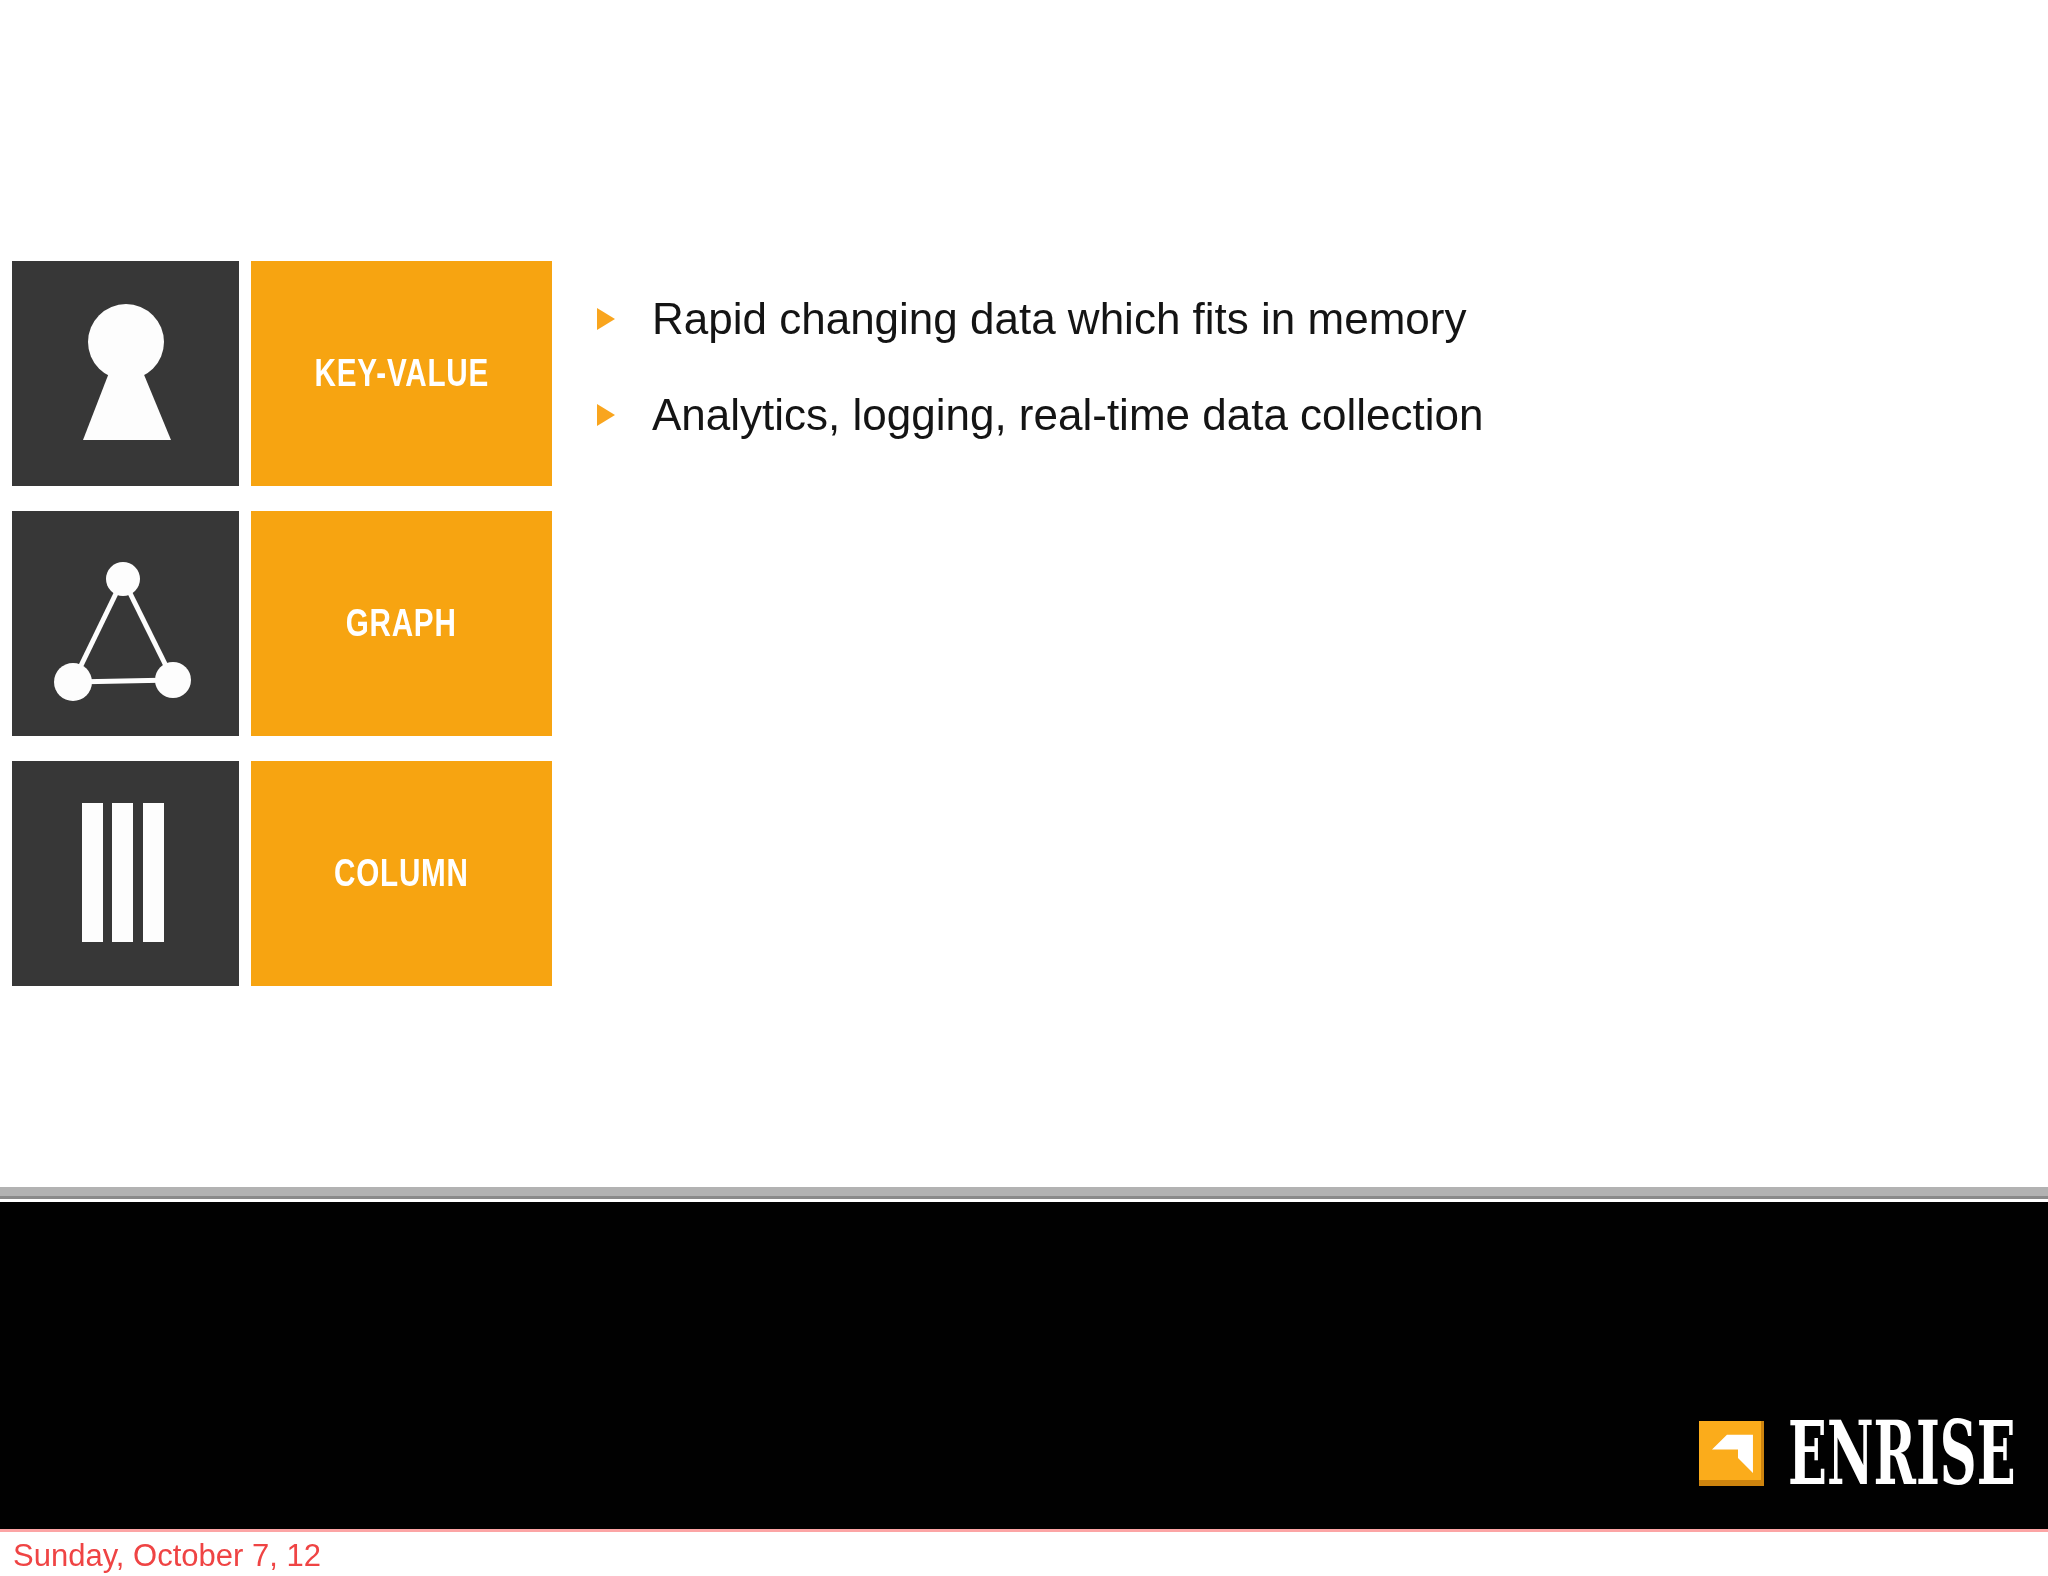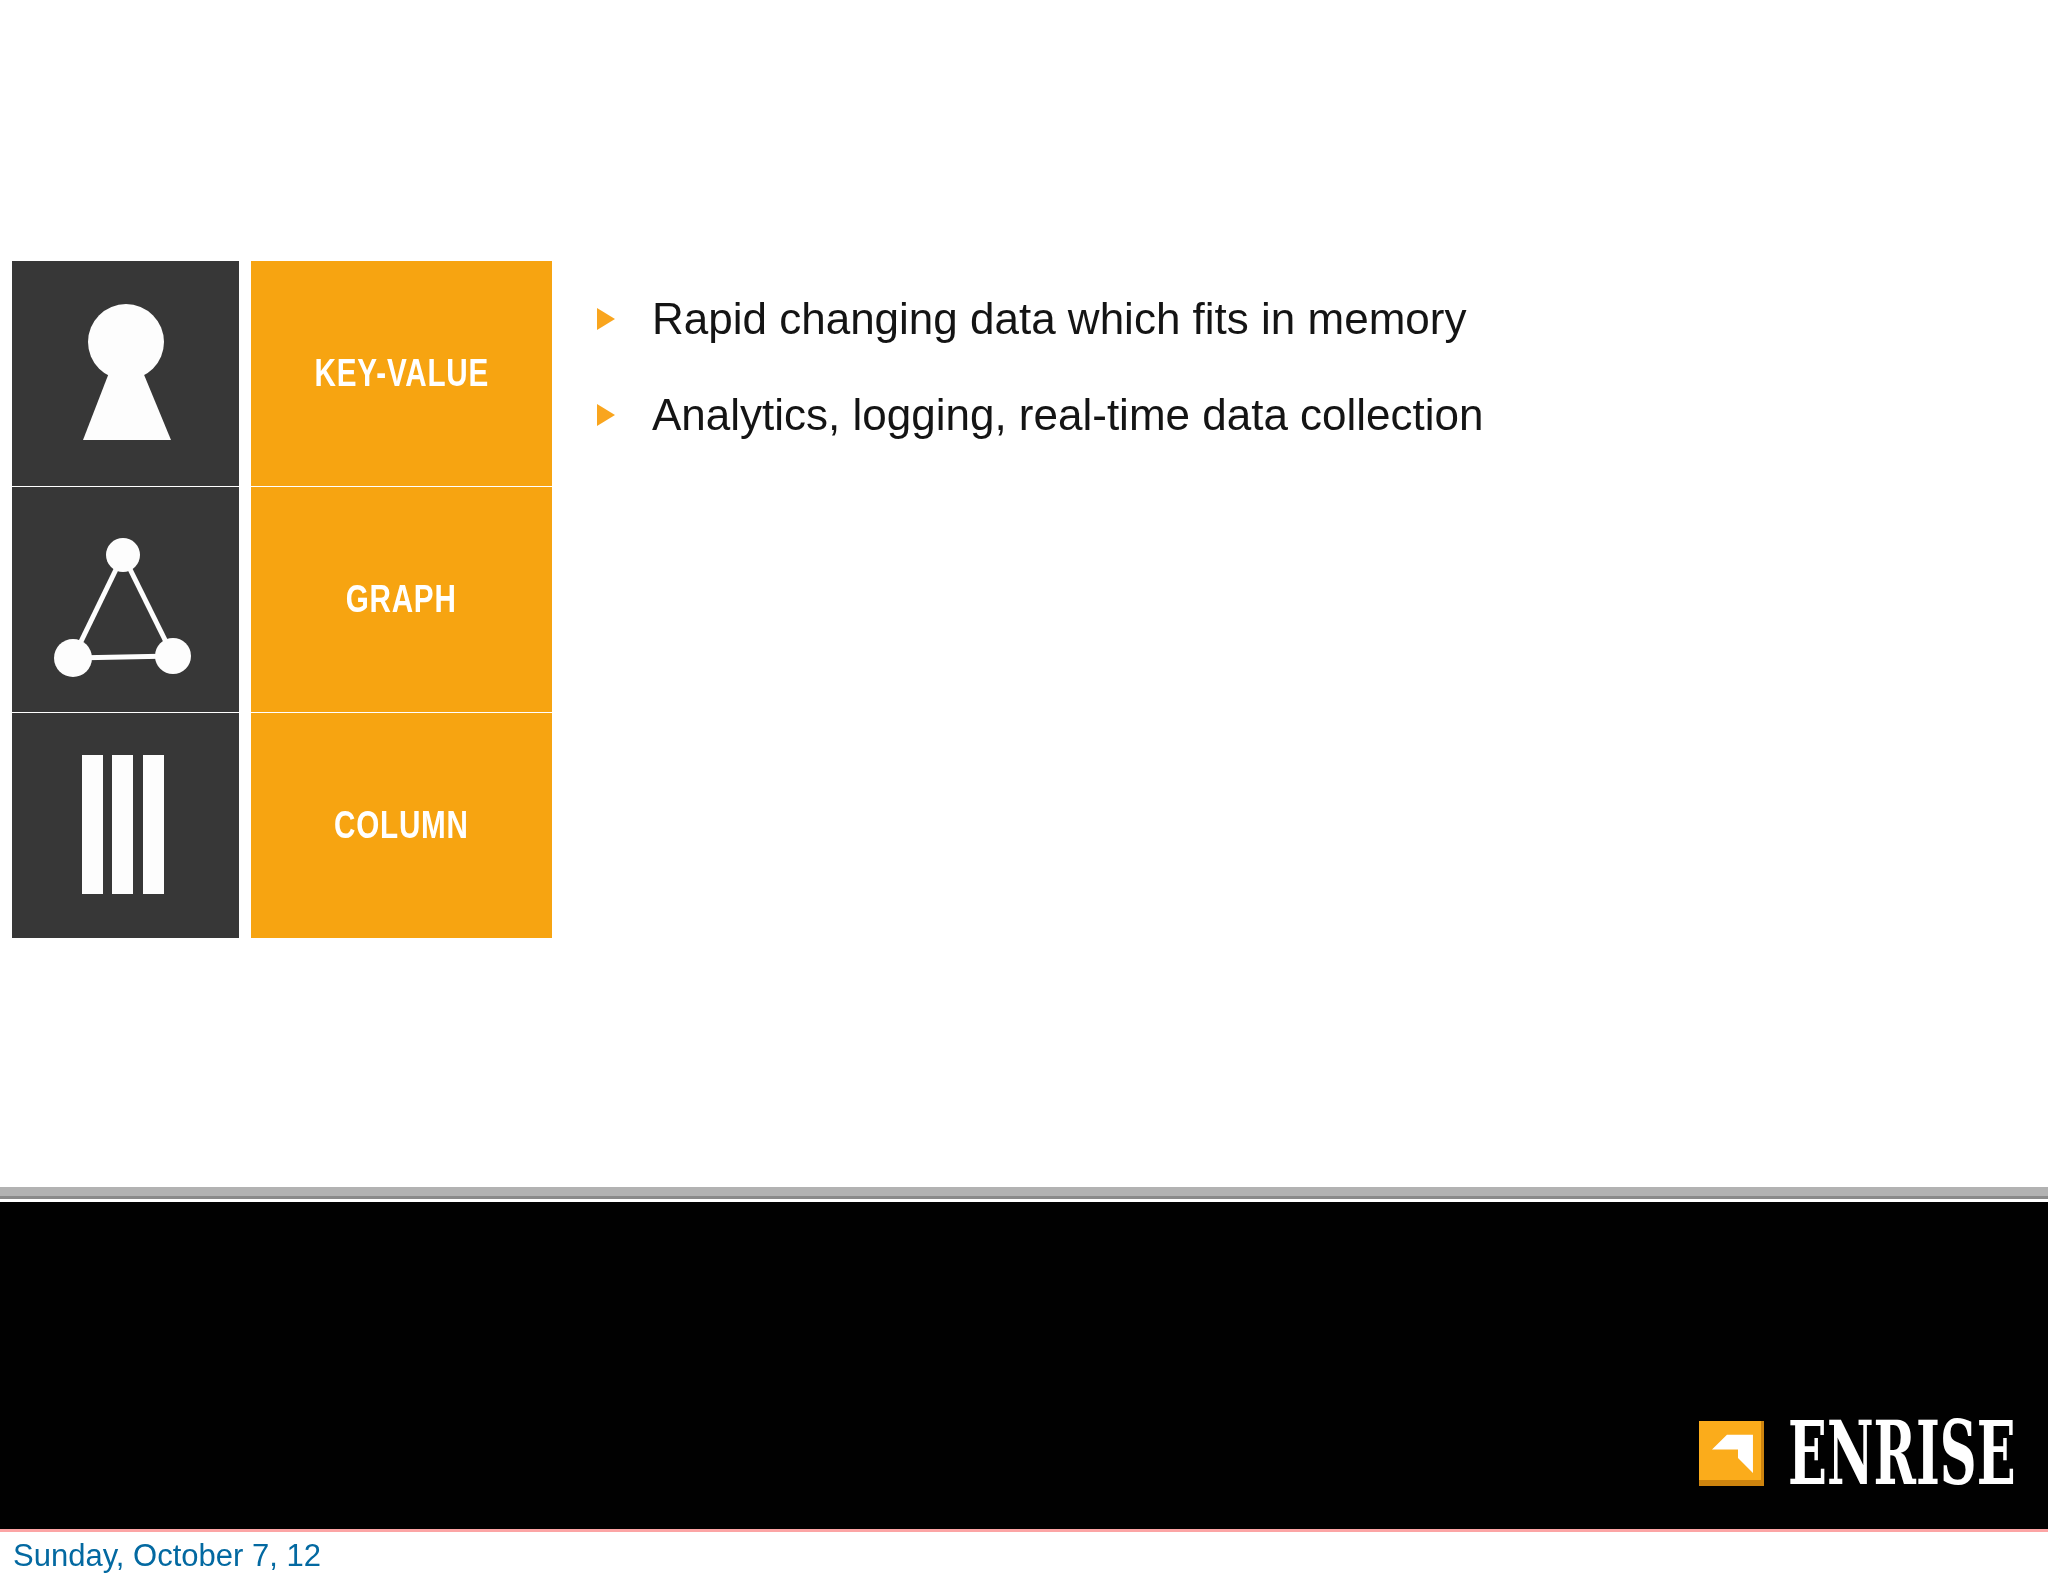--- a/index.html
+++ b/index.html
@@ -52,21 +52,21 @@
     transform: scaleX(0.83);
     transform-origin: left center;
   }
 
   
   .tiles {
     position: absolute;
     left: 12px; top: 261px;
     display: flex;
     flex-direction: column;
-    gap: 1px;
+    gap: 25px;
   }
   .tile-row { display: flex; gap: 12px; height: 225px; }
   .icon-tile {
     width: 227px; height: 225px;
     background: var(--tile-dark);
   }
   .icon-tile svg { display: block; width: 227px; height: 225px; }
   .label-tile {
     width: 301px; height: 225px;
     background: var(--orange);
@@ -154,21 +154,21 @@
   .datebar {
     position: absolute;
     left: 0; top: 1535px;
     width: 100%; height: 41px;
     background: #ffffff;
   }
   .datebar span {
     position: absolute;
     left: 13px; top: 3px;
     font-size: 31px;
-    color: #0369a1;
+    color: #ef4444;
     white-space: nowrap;
   }
 </style>
 </head>
 <body>
 
 <div class="slide">
 
 
   <div class="tiles">

